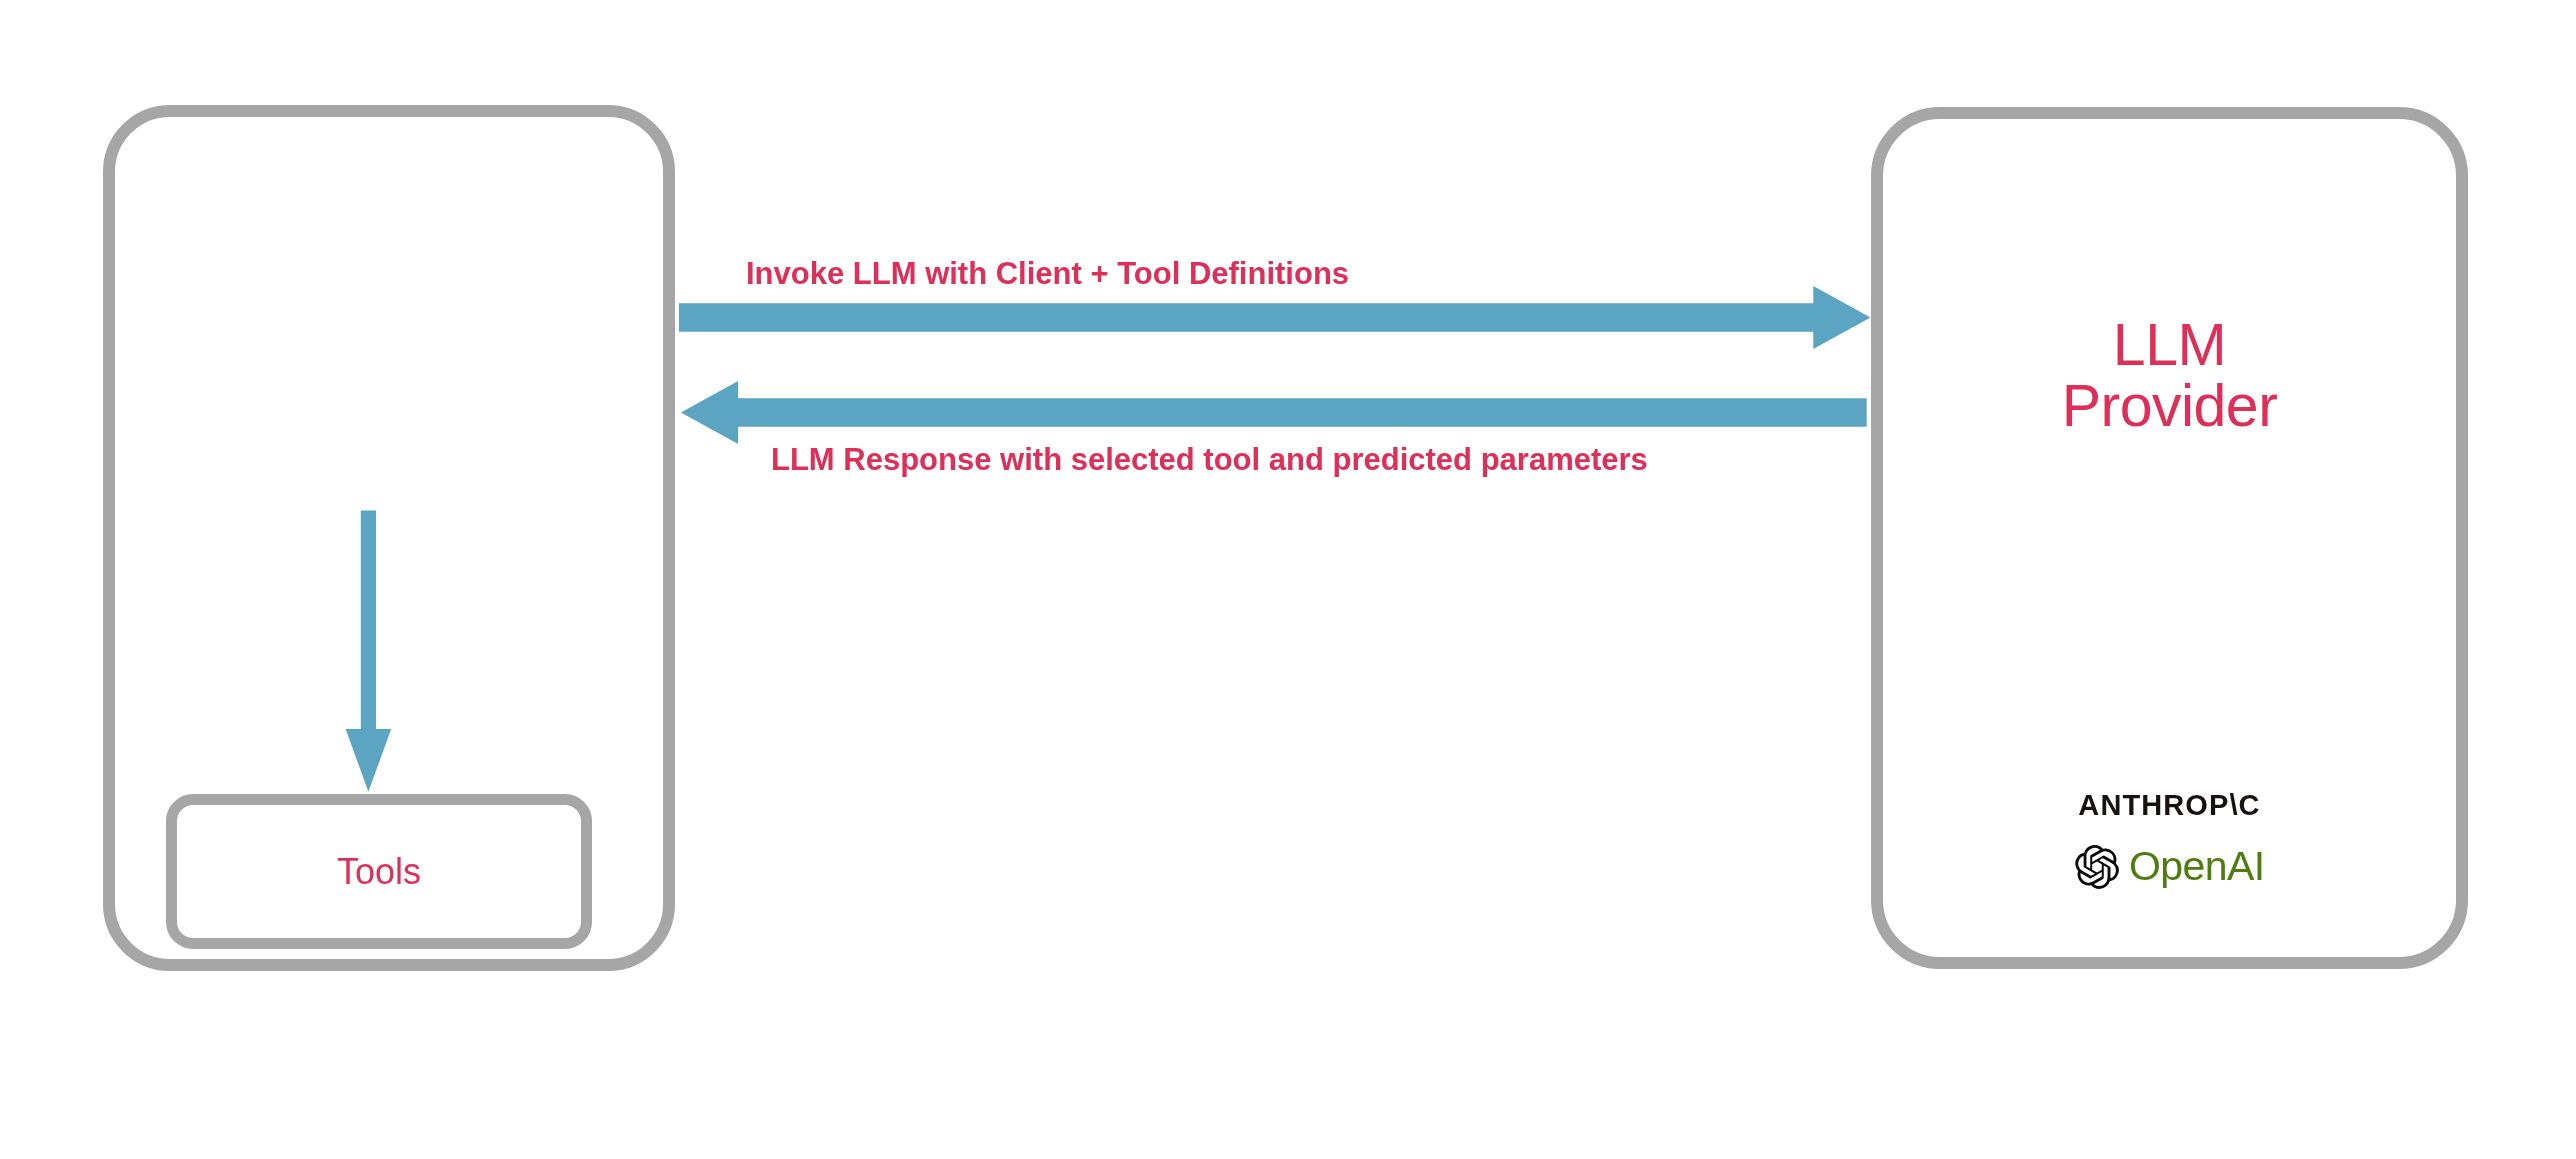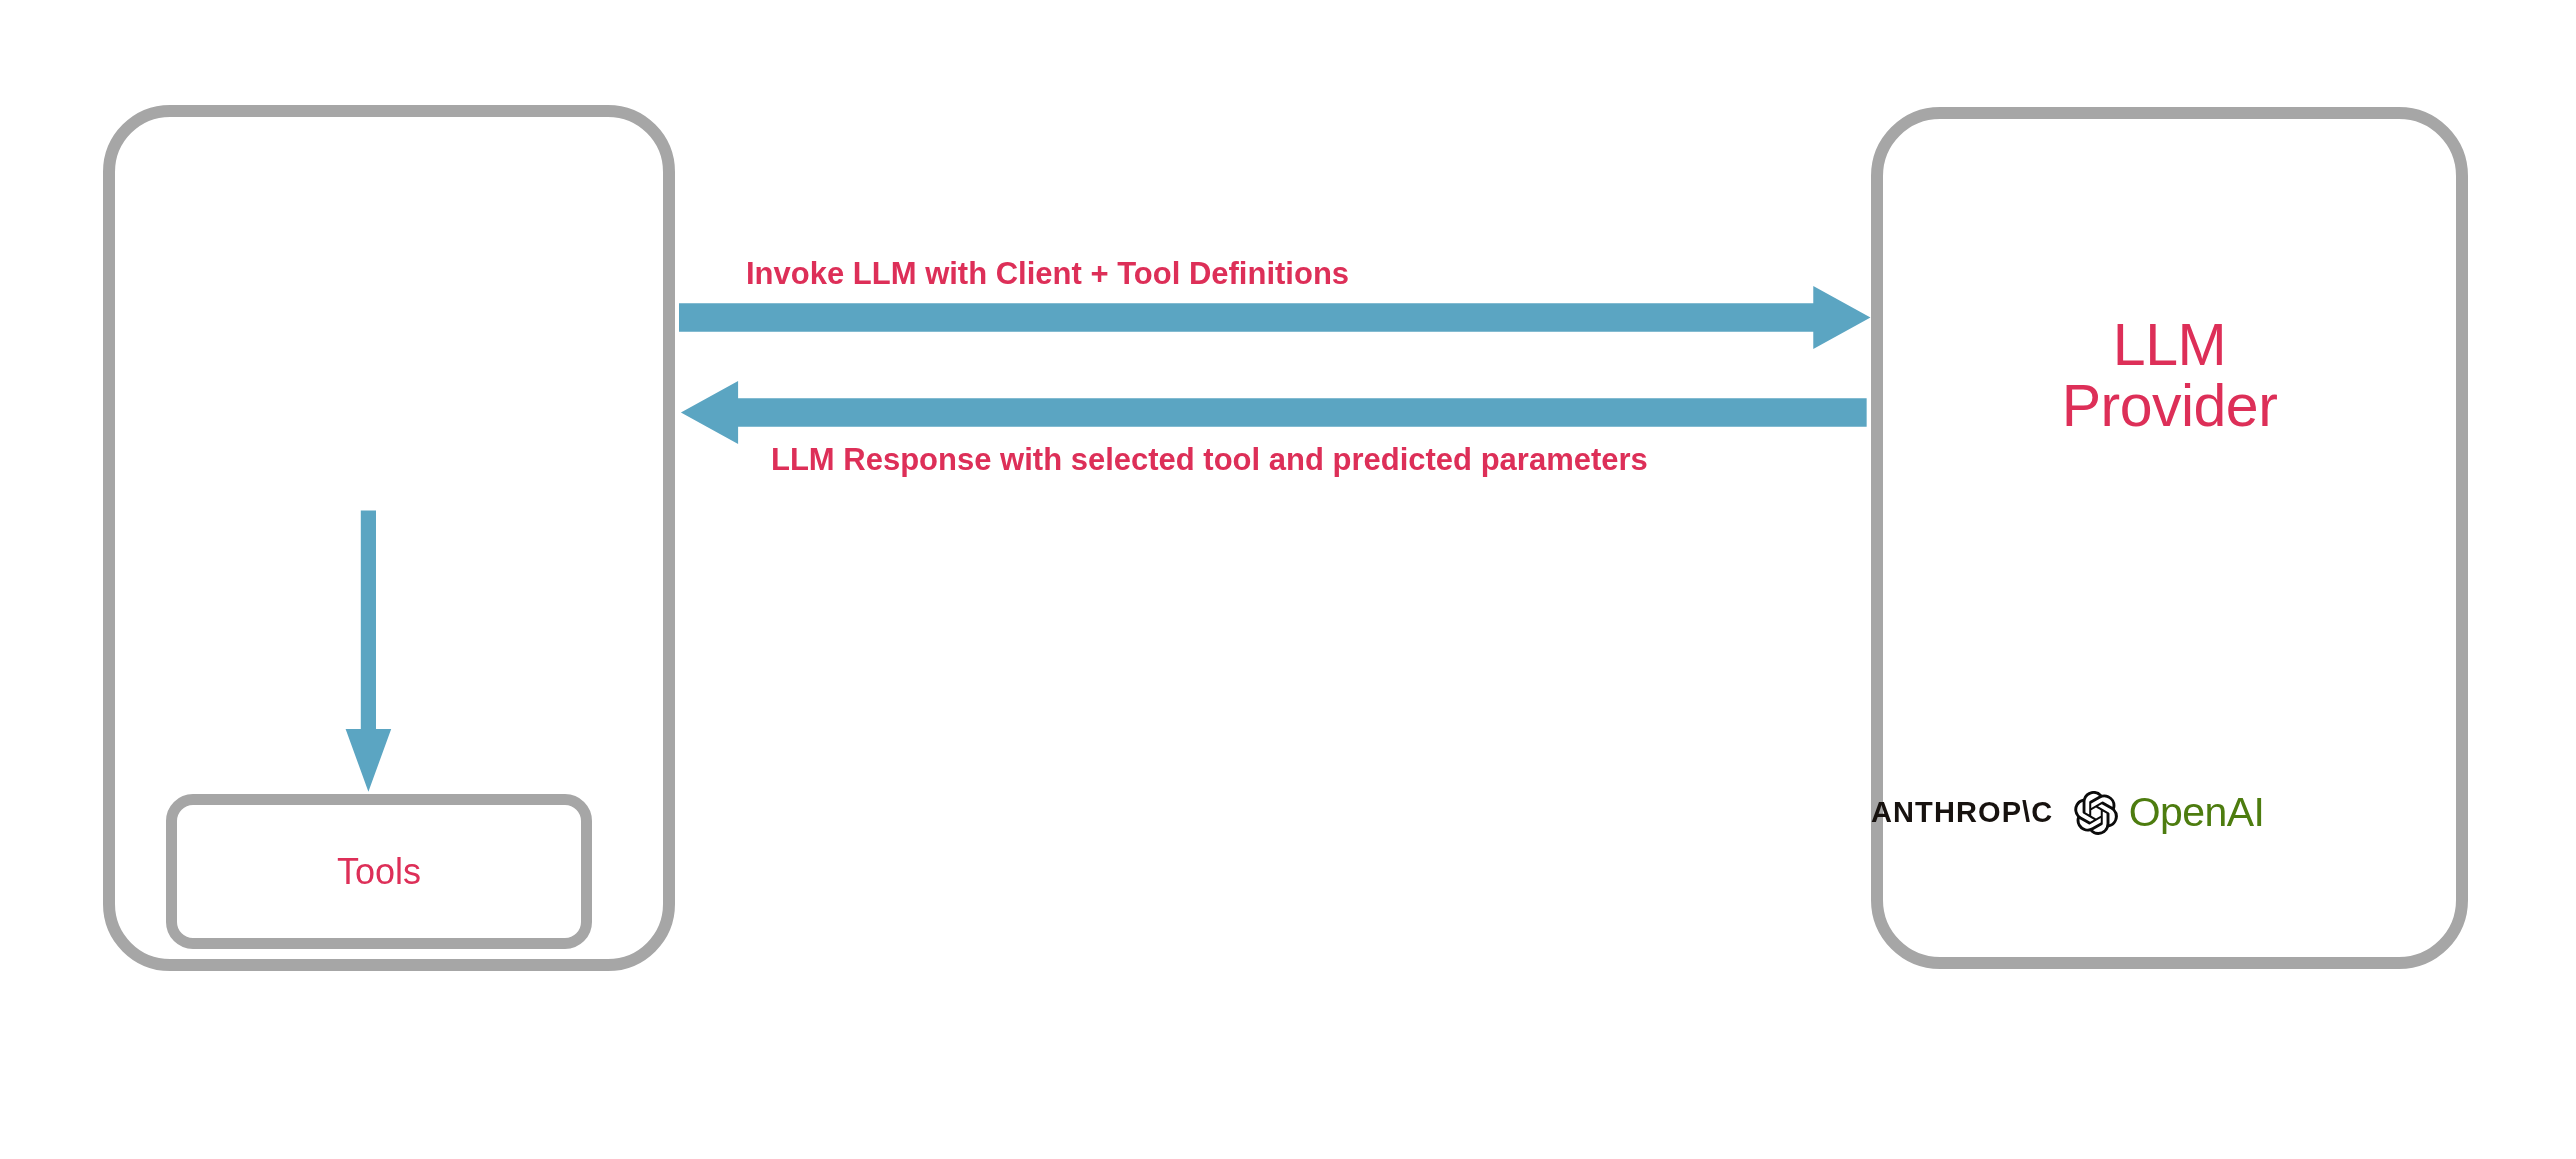--- a/index.html
+++ b/index.html
@@ -108,20 +108,21 @@
     line-height: 1.28;
     font-size: 30.5px;
   }
   
   #brand-stack {
     position: absolute;
     left: 1871px;
     top: 789px;
     width: 597px;
     display: flex;
+    flex-direction: column;
     align-items: center;
     gap: 21px;
   }
   #anthropic-wordmark {
     color: #17120f;
     font-size: 29px;
     font-weight: bold;
     letter-spacing: 1.1px;
     font-family: "Liberation Sans", sans-serif;
   }

